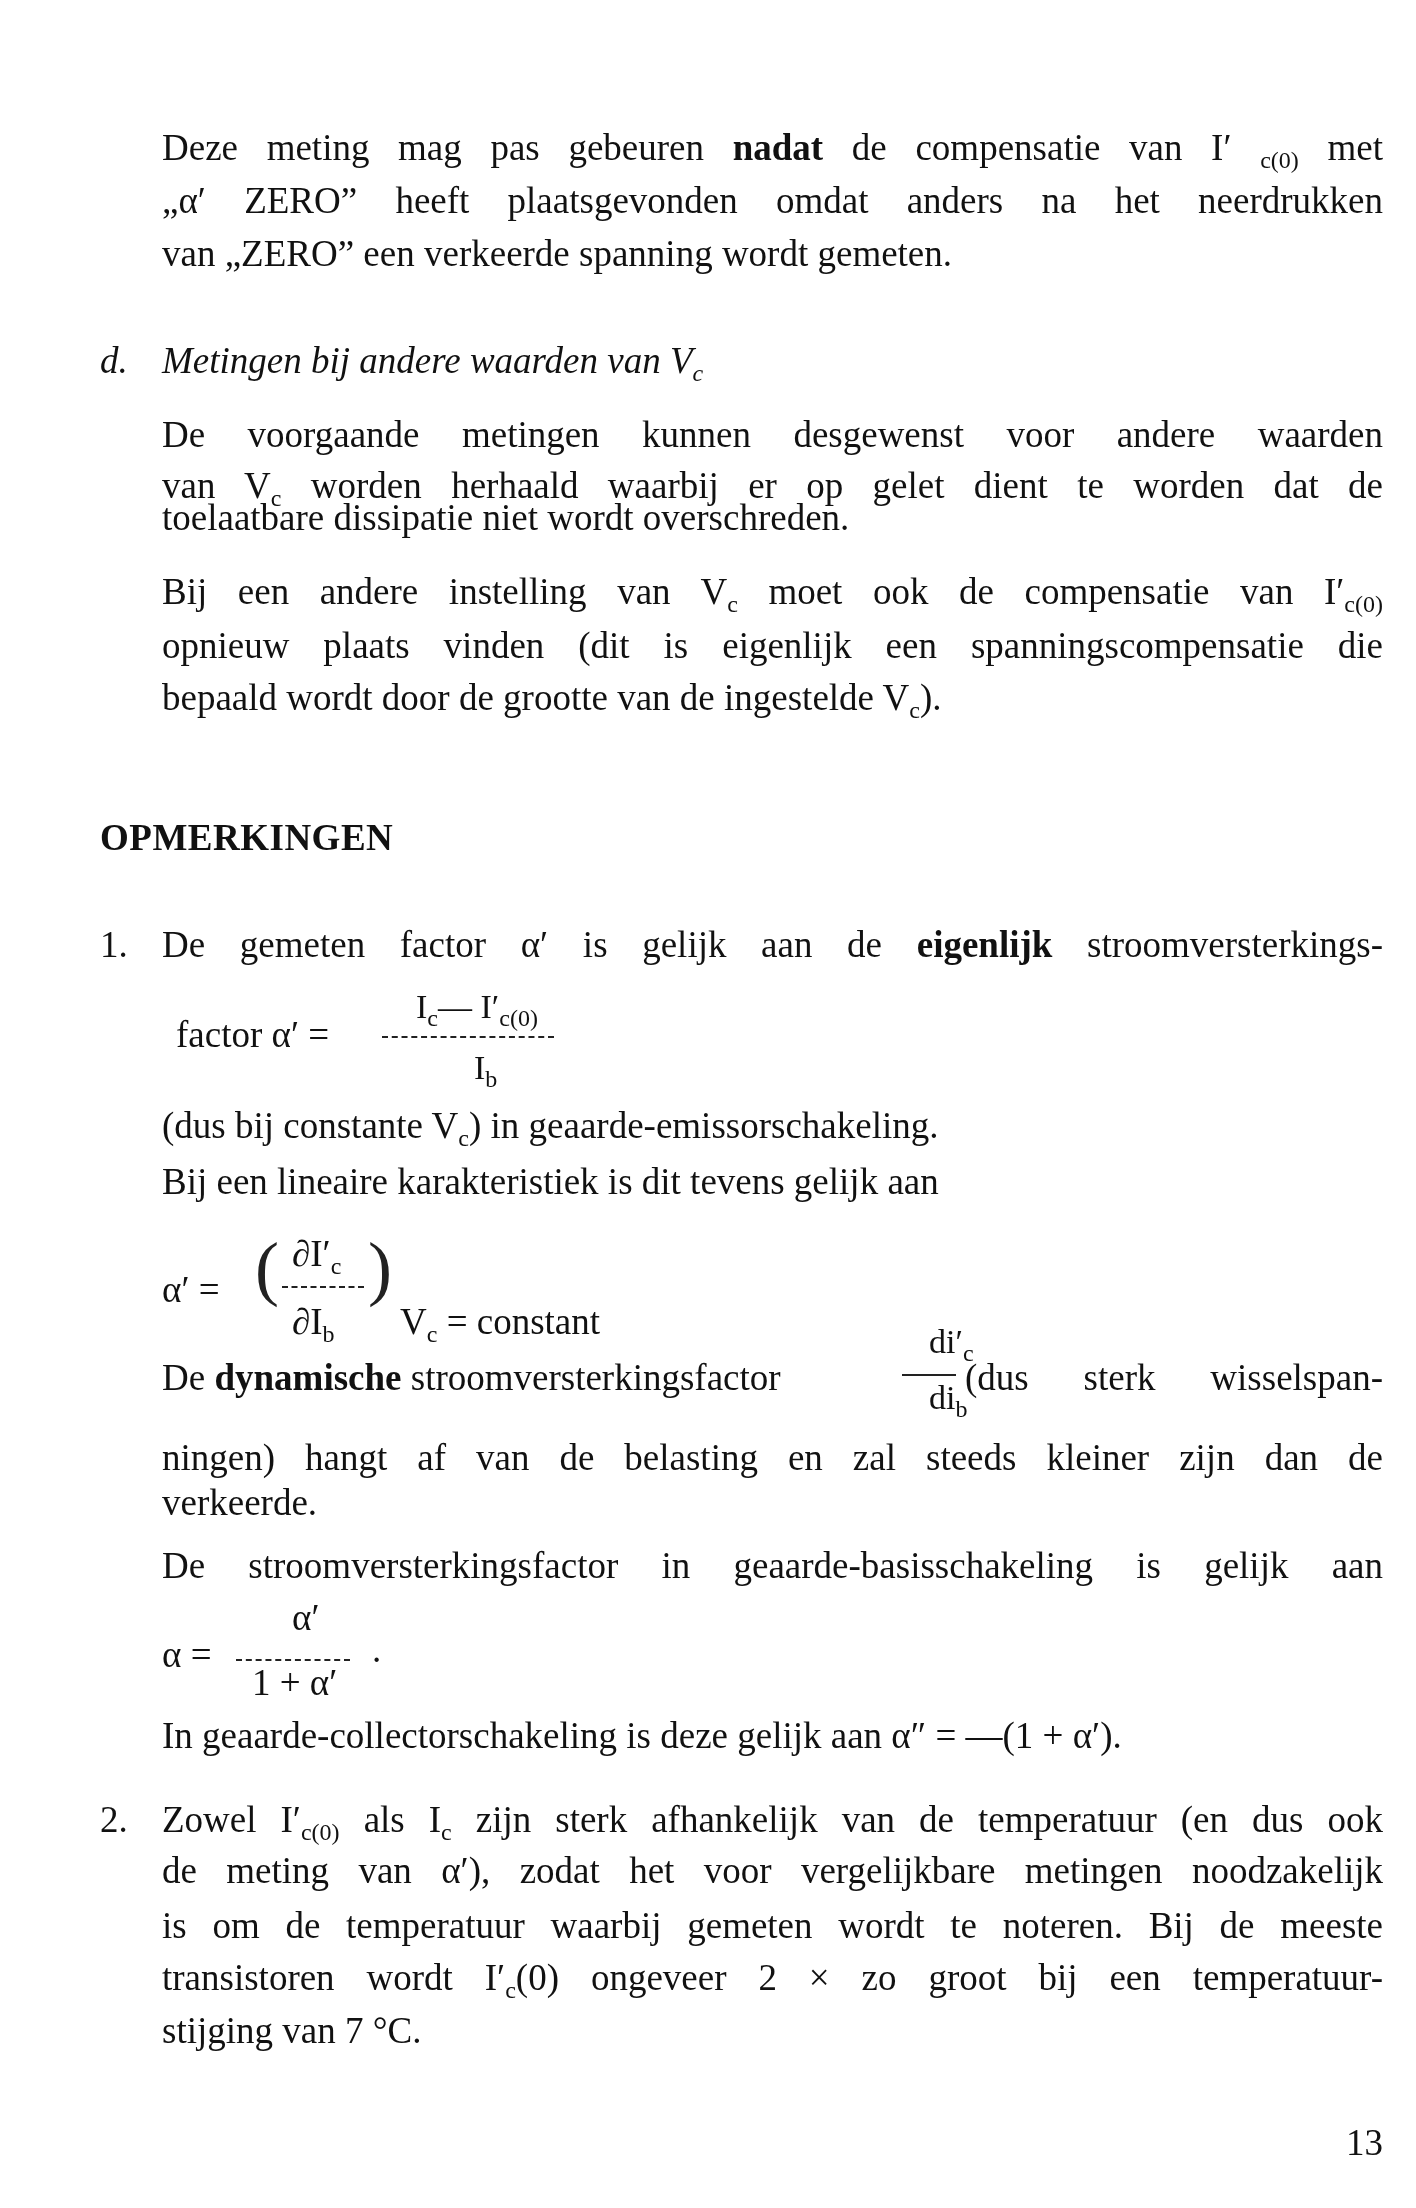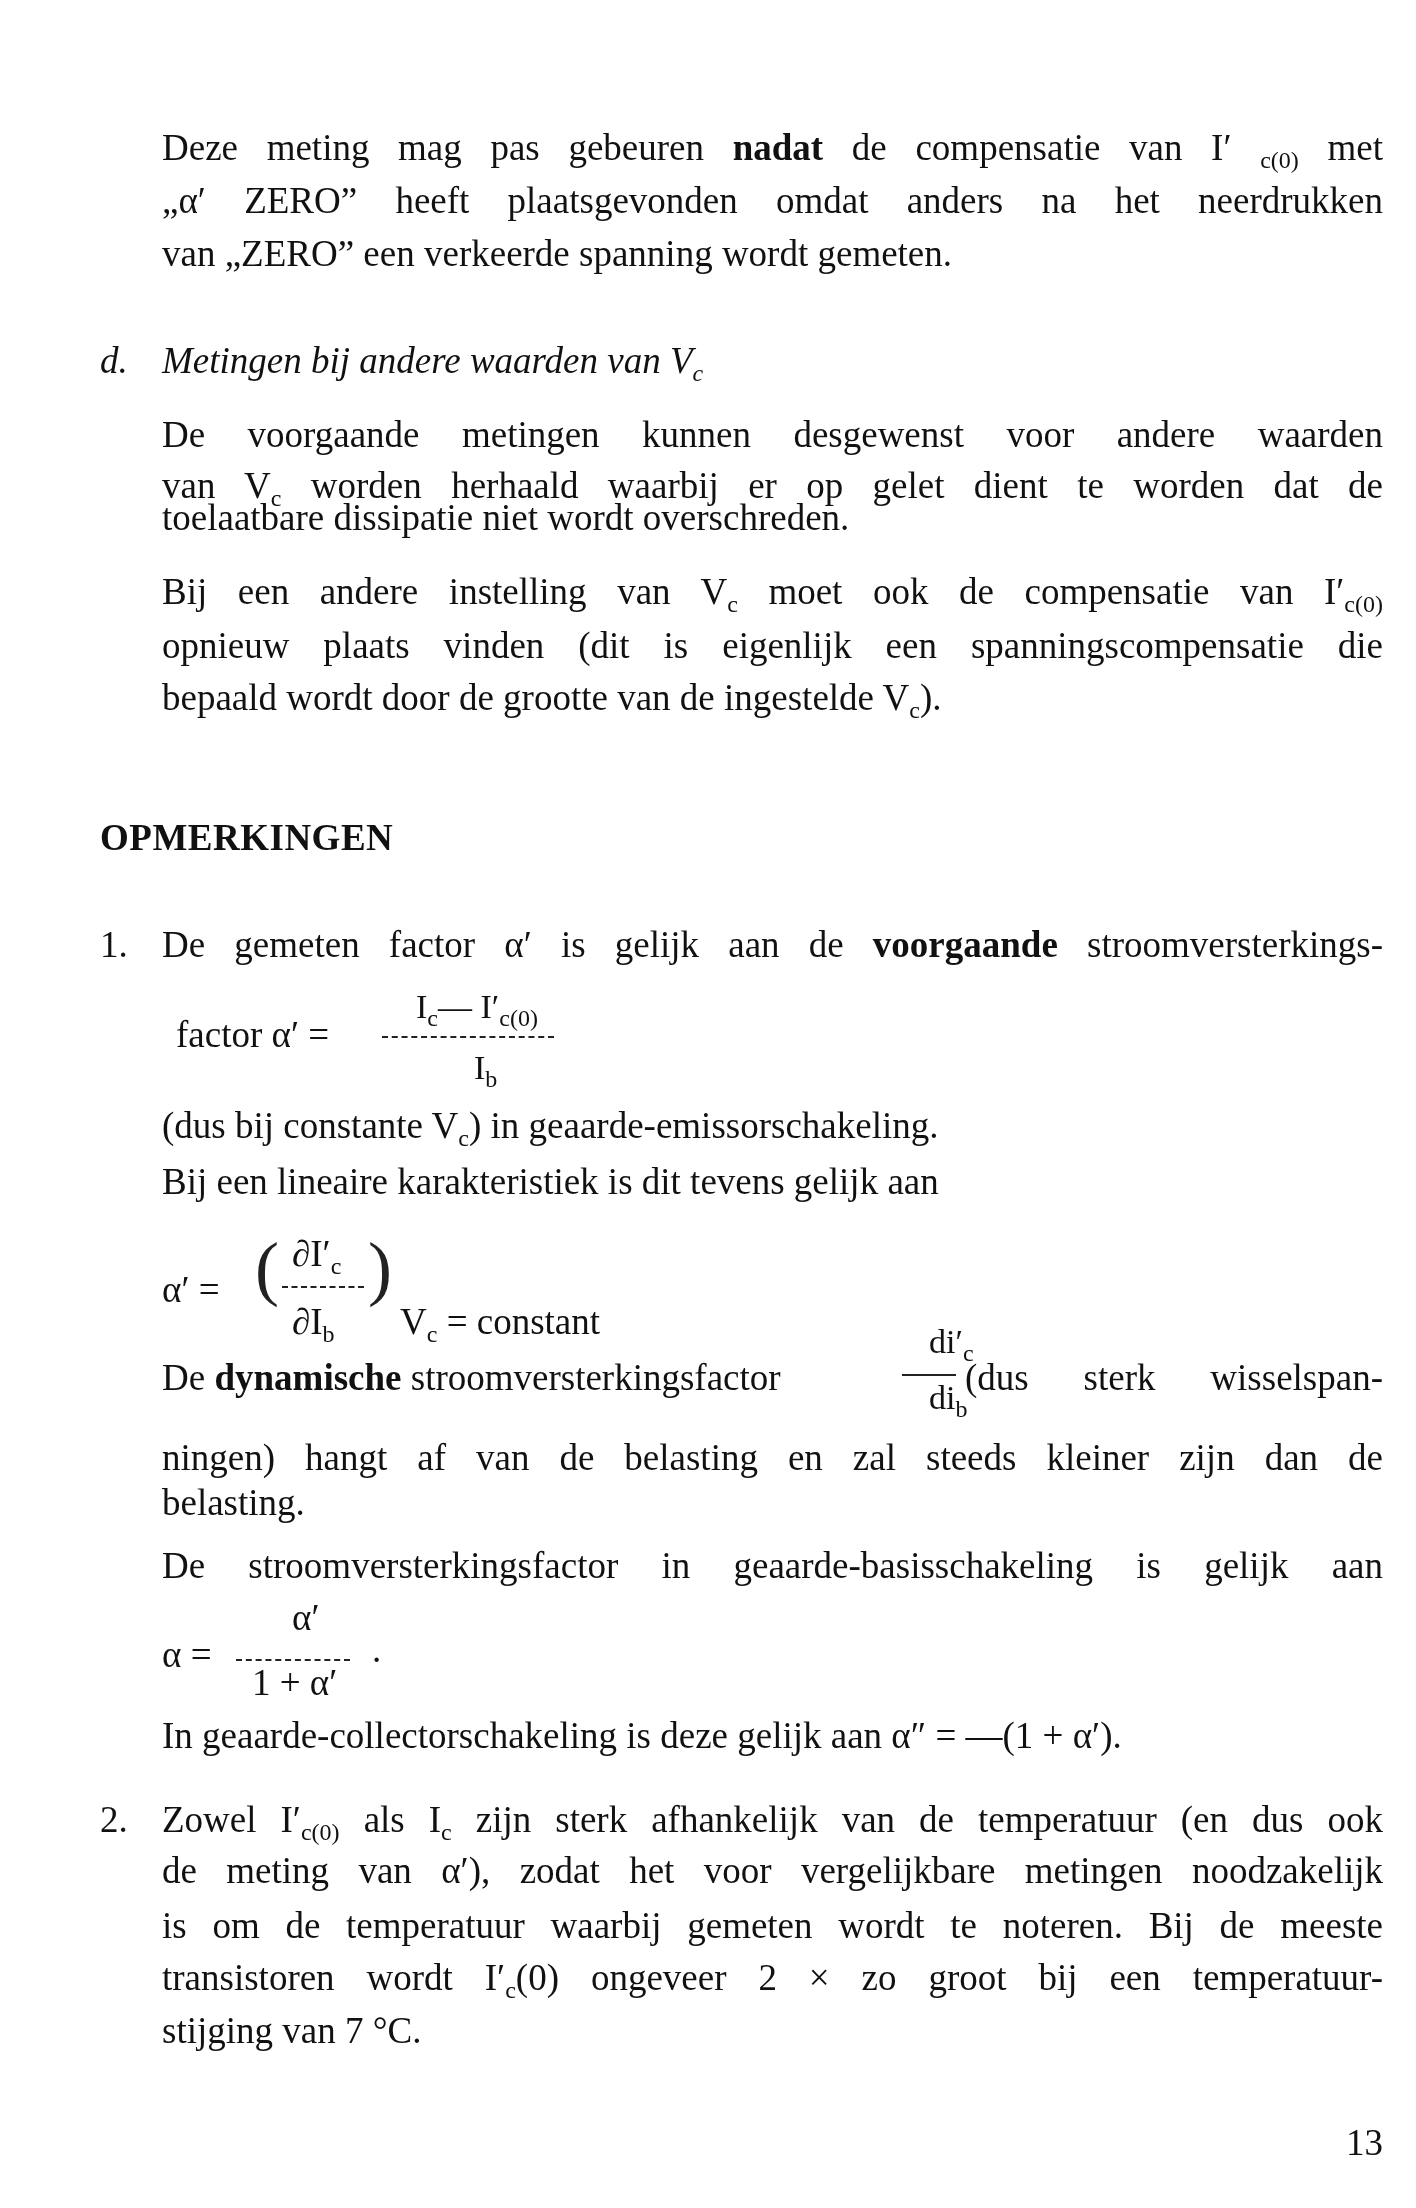--- a/index.html
+++ b/index.html
@@ -36,21 +36,21 @@
   <div class="line" style="top:496px">toelaatbare dissipatie niet wordt overschreden.</div>
   <div class="line just" style="top:570px">Bij een andere instelling van V<span class="sub">c</span> moet ook de compensatie van I′<span class="sub">c(0)</span></div>
   <div class="line just" style="top:624px">opnieuw plaats vinden (dit is eigenlijk een spanningscompensatie die</div>
   <div class="line" style="top:676px">bepaald wordt door de grootte van de ingestelde V<span class="sub">c</span>).</div>
 </div>
 
 <div class="heading" style="top:816px">OPMERKINGEN</div>
 
 <div>
   <div class="marker" style="top:923px">1.</div>
-  <div class="line just" style="top:923px">De gemeten factor α′ is gelijk aan de <span class="b">voorgaande</span> stroomversterkings-</div>
+  <div class="line just" style="top:923px">De gemeten factor α′ is gelijk aan de <span class="b">eigenlijk</span> stroomversterkings-</div>
 
   <div>
     <div class="frac" style="left:176px; top:1013px">factor α′ =</div>
     <div class="frac small" style="left:392px; top:985px">I<span class="sub">c</span>— I′<span class="sub">c(0)</span></div>
     <div class="fracbar" style="left:382px; top:1036px; width:172px"></div>
     <div class="frac small" style="left:450px; top:1046px">I<span class="sub">b</span></div>
   </div>
 
   <div class="line" style="top:1104px">(dus bij constante V<span class="sub">c</span>) in geaarde-emissorschakeling.</div>
   <div class="line" style="top:1160px">Bij een lineaire karakteristiek is dit tevens gelijk aan</div>
@@ -67,21 +67,21 @@
 
   <div>
     <div class="frac" style="left:162px; top:1356px">De <span class="b">dynamische</span> stroomversterkingsfactor</div>
     <div class="frac small" style="left:905px; top:1320px">di′<span class="sub">c</span></div>
     <div class="fracbar" style="left:902px; top:1374px; width:54px; border-top-style:solid"></div>
     <div class="frac small" style="left:905px; top:1376px">di<span class="sub">b</span></div>
     <div class="frac" style="left:965px; top:1356px; width:418px; text-align:justify; text-align-last:justify; white-space:normal">(dus sterk wisselspan-</div>
   </div>
 
   <div class="line just" style="top:1436px">ningen) hangt af van de belasting en zal steeds kleiner zijn dan de</div>
-  <div class="line" style="top:1481px">belasting.</div>
+  <div class="line" style="top:1481px">verkeerde.</div>
   <div class="line just" style="top:1544px">De stroomversterkingsfactor in geaarde-basisschakeling is gelijk aan</div>
 
   <div>
     <div class="frac" style="left:162px; top:1633px">α =</div>
     <div class="frac" style="left:292px; top:1596px">α′</div>
     <div class="fracbar" style="left:236px; top:1659px; width:114px"></div>
     <div class="frac" style="left:252px; top:1661px">1 + α′</div>
     <div class="frac" style="left:372px; top:1628px">.</div>
   </div>
 

